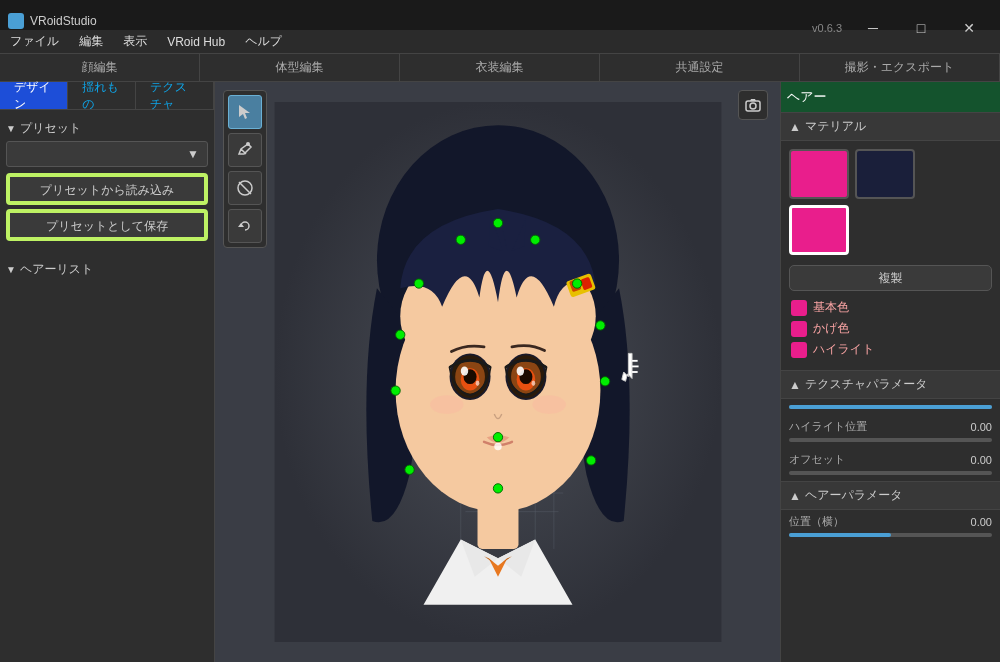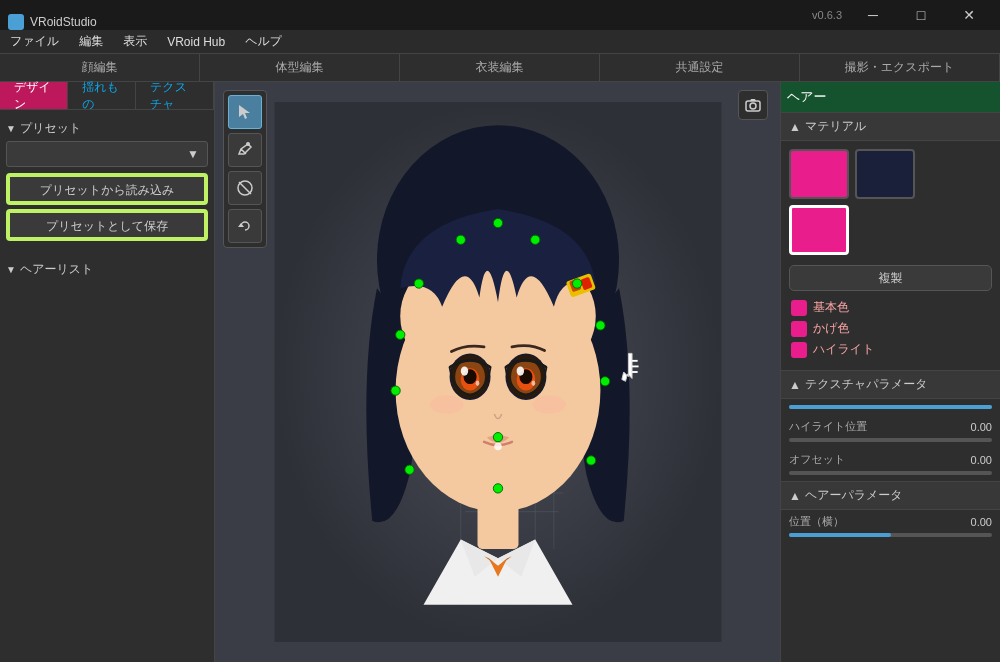--- a/index.html
+++ b/index.html
@@ -11,23 +11,23 @@
       font-size: 12px;
       background: #2b2b2b;
       color: #e0e0e0;
     }
 
     
     #title-bar {
       height: 30px;
       background: #1a1a1a;
       display: flex;
-      align-items: flex-end;
+      align-items: flex-start;
       justify-content: space-between;
-      padding: 0 8px;
+      padding: 13px 8px;
       user-select: none;
     }
     #title-bar-left {
       display: flex;
       align-items: center;
       gap: 6px;
     }
     #title-bar-icon {
       width: 16px;
       height: 16px;
@@ -119,21 +119,21 @@
     .sub-tab {
       padding: 0 14px;
       display: flex;
       align-items: center;
       cursor: pointer;
       font-size: 12px;
       color: #0ea5e9;
       border-right: 1px solid #444;
     }
     .sub-tab.active {
-      background: #be185d;
+      background: #1d4ed8;
       color: #fff;
     }
 
     
     #preset-section {
       padding: 6px;
     }
     .section-header {
       display: flex;
       align-items: center;

